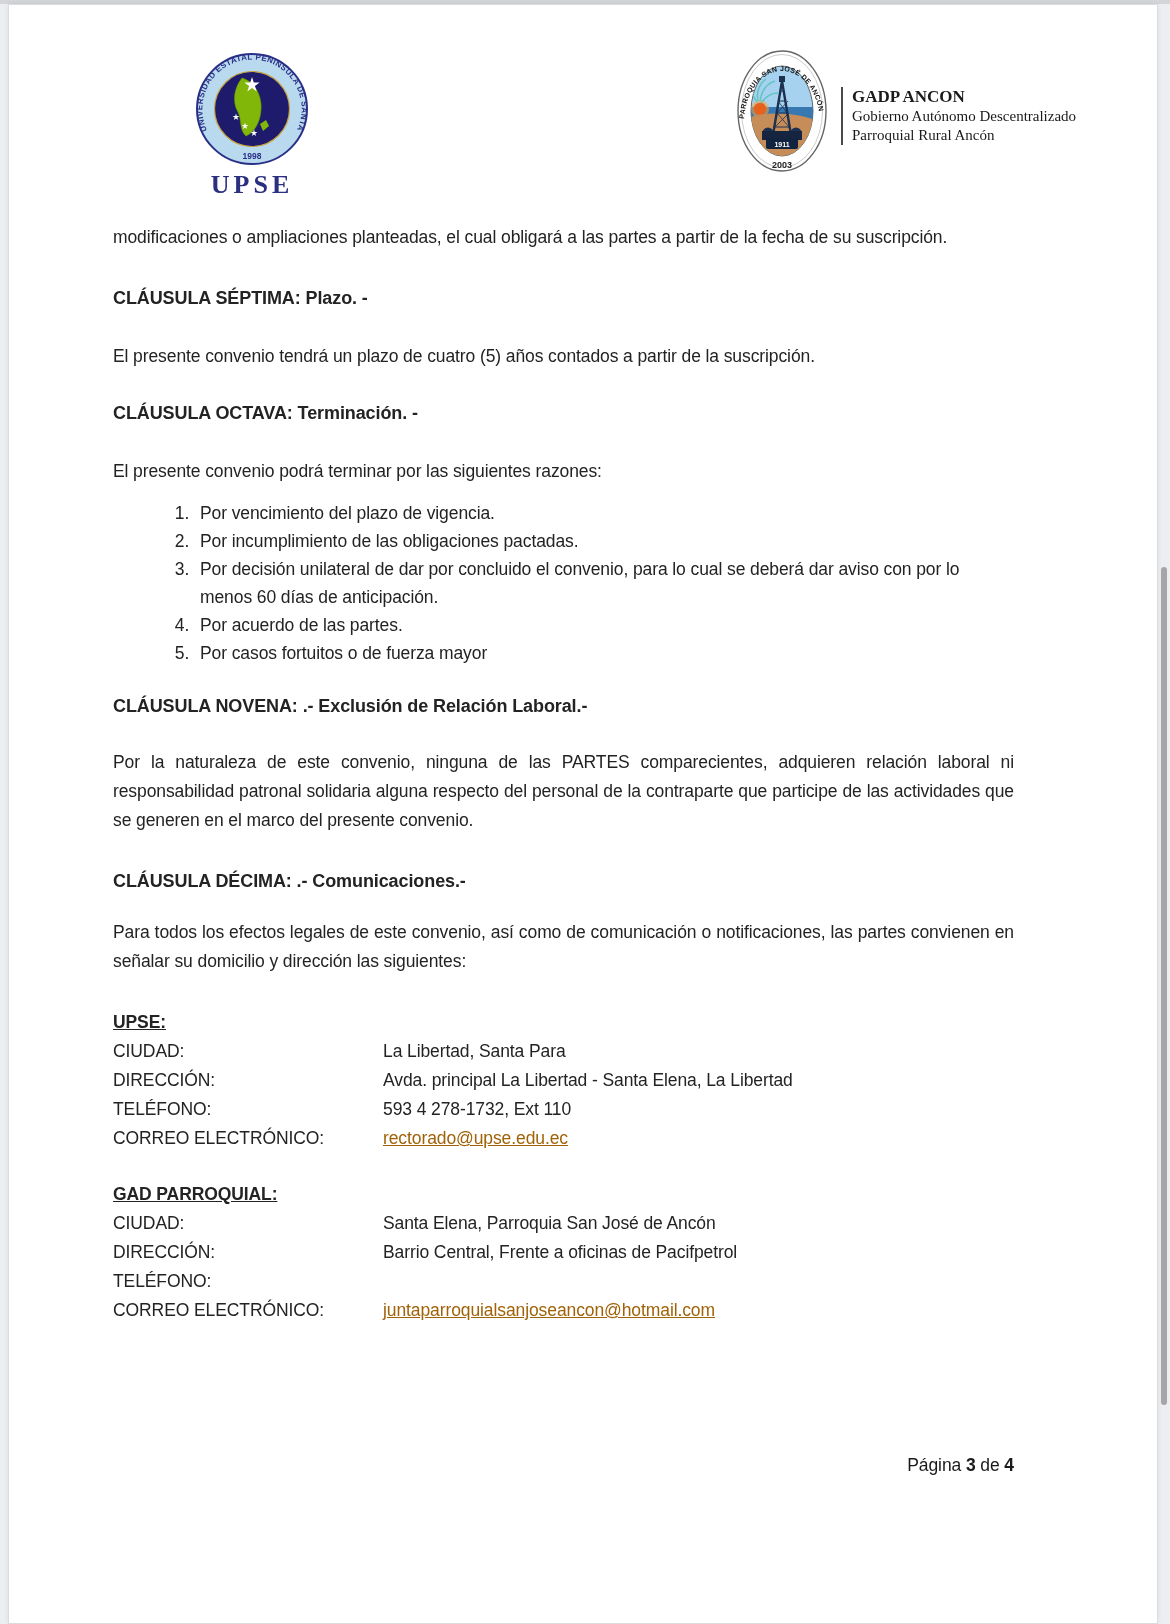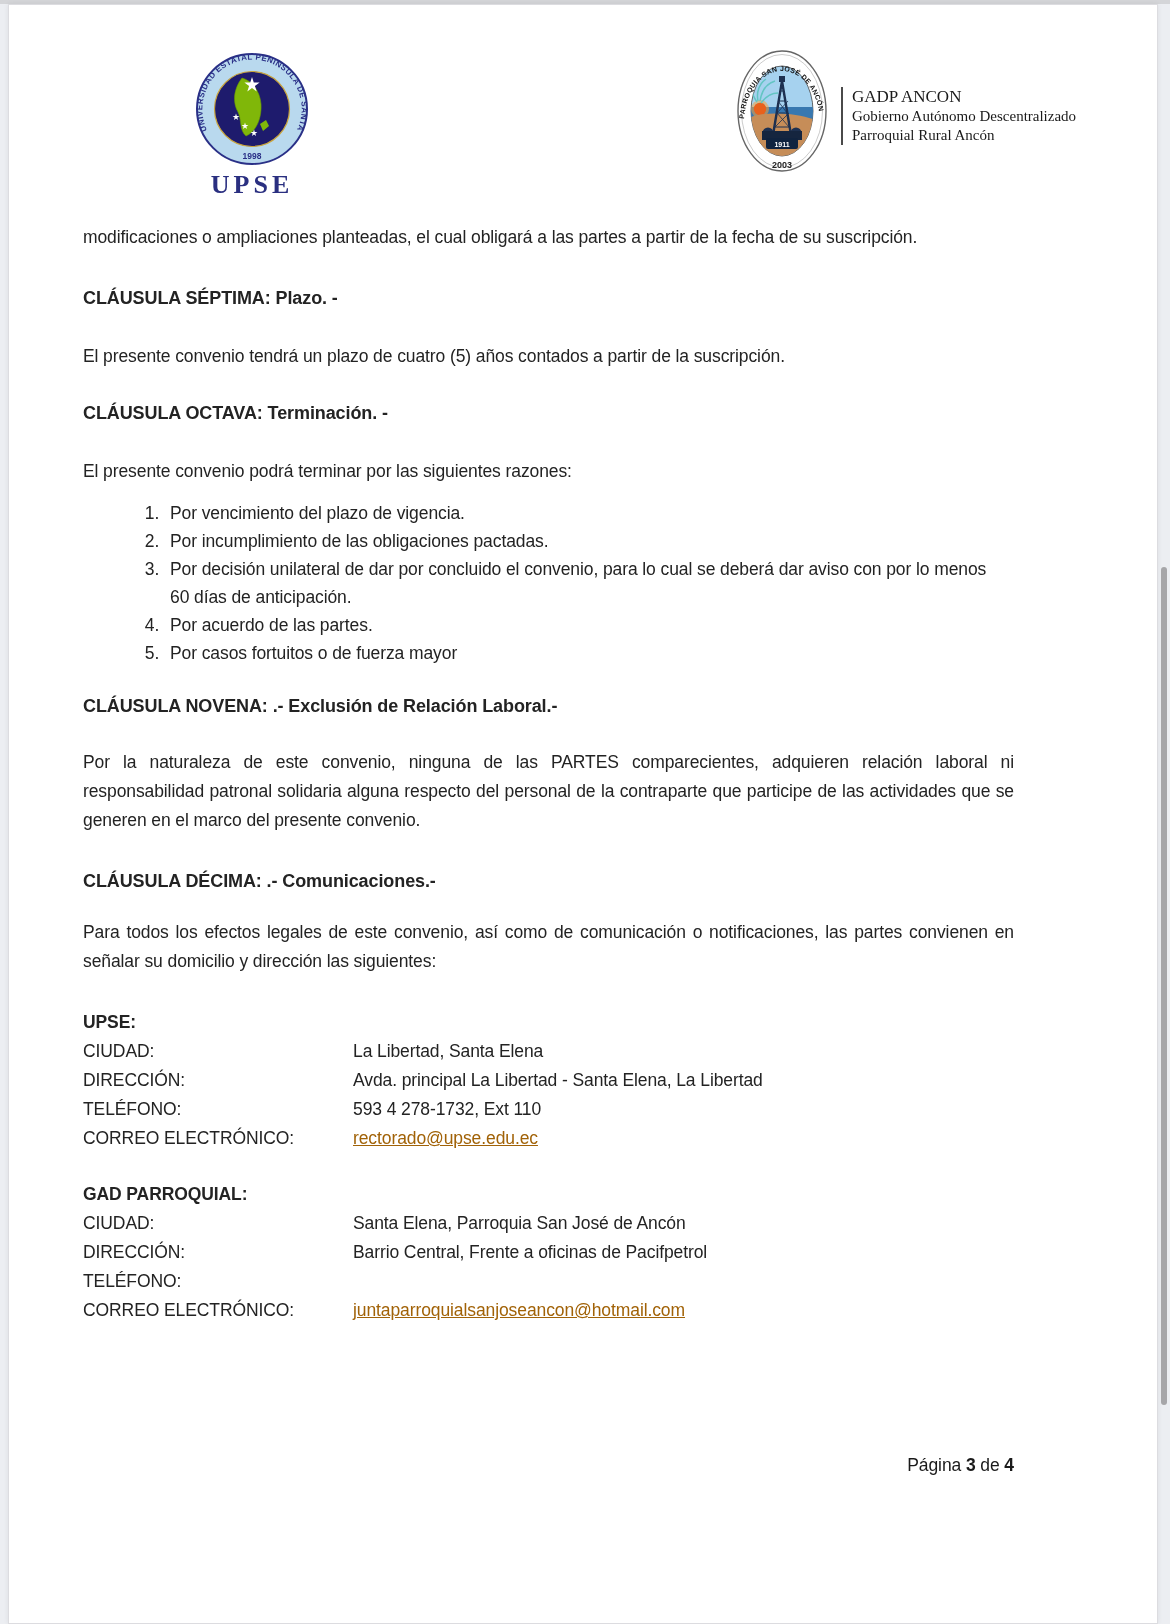--- a/index.html
+++ b/index.html
@@ -18,31 +18,31 @@
   }
   
   .header{position:relative;height:210px;}
   .upse-logo{position:absolute;left:183px;top:47px;width:120px;height:150px;}
   .gadp-logo{position:absolute;left:727px;top:44px;width:92px;height:126px;}
   .gadp-textblock{
     position:absolute;left:832px;top:82px;
     border-left:2px solid #4a4a4a;padding-left:9px;
     font-family:"Liberation Serif", serif;color:#1a1a1a;
   }
-  .gadp-title{font-weight:normal;font-size:17px;line-height:20px;}
+  .gadp-title{font-weight:bold;font-size:17px;line-height:20px;}
   .gadp-line{font-size:15px;line-height:19px;}
   
-  .content{padding:8px 143px 0 74px;font-size:17.5px;letter-spacing:-0.1px;}
+  .content{padding:8px 143px 0 104px;font-size:17.5px;letter-spacing:-0.1px;}
   .content > *{margin:0;}
   .para{line-height:29px;}
   .justify{text-align:justify;}
   .clause{font-size:18px;font-weight:bold;line-height:29px;letter-spacing:-0.1px;}
   ol.tlist{margin:13px;padding-left:68px;}
   ol.tlist li{line-height:28px;padding-left:6px;}
-  .contact-title{font-weight:bold;line-height:29px;}
+  .contact-title{font-weight:bold;line-height:29px;text-decoration:underline;}
   .crow{display:flex;line-height:29px;}
   .clabel{width:270px;flex:0 0 270px;}
   .cvalue{flex:1;}
   a.link{color:#a16207;text-decoration:underline;cursor:pointer;}
   .mt-22{margin-top:22px}.mt-25{margin-top:25px}.mt-27{margin-top:27px}
   .mt-28{margin-top:28px}.mt-29{margin-top:29px}.mt-32{margin-top:32px}
   .footer{margin-top:130px;text-align:right;font-size:17.5px;color:#1a1a1a;}
   .footer b{font-weight:bold;}
   
   .scrollbar-thumb{
@@ -149,21 +149,21 @@
       <h3 class="clause mt-25">CLÁUSULA NOVENA: .- Exclusión de Relación Laboral.-</h3>
       <p class="para justify mt-27">Por la naturaleza de este convenio, ninguna de las PARTES comparecientes, adquieren relación laboral ni responsabilidad patronal solidaria alguna respecto del personal de la contraparte que participe de las actividades que se generen en el marco del presente convenio.</p>
 
       <h3 class="clause mt-32">CLÁUSULA DÉCIMA: .- Comunicaciones.-</h3>
       <p class="para justify mt-22">Para todos los efectos legales de este convenio, así como de comunicación o notificaciones, las partes convienen en señalar su domicilio y dirección las siguientes:</p>
 
       <div class="contact-title mt-32">UPSE:</div>
       <div class="contact-table">
           <div class="crow">
             <div class="clabel">CIUDAD:</div>
-            <div class="cvalue">La Libertad, Santa Elena</div>
+            <div class="cvalue">La Libertad, Santa Para</div>
           </div>
           <div class="crow">
             <div class="clabel">DIRECCIÓN:</div>
             <div class="cvalue">Avda. principal La Libertad - Santa Elena, La Libertad</div>
           </div>
           <div class="crow">
             <div class="clabel">TELÉFONO:</div>
             <div class="cvalue">593 4 278-1732, Ext 110</div>
           </div>
           <div class="crow">

